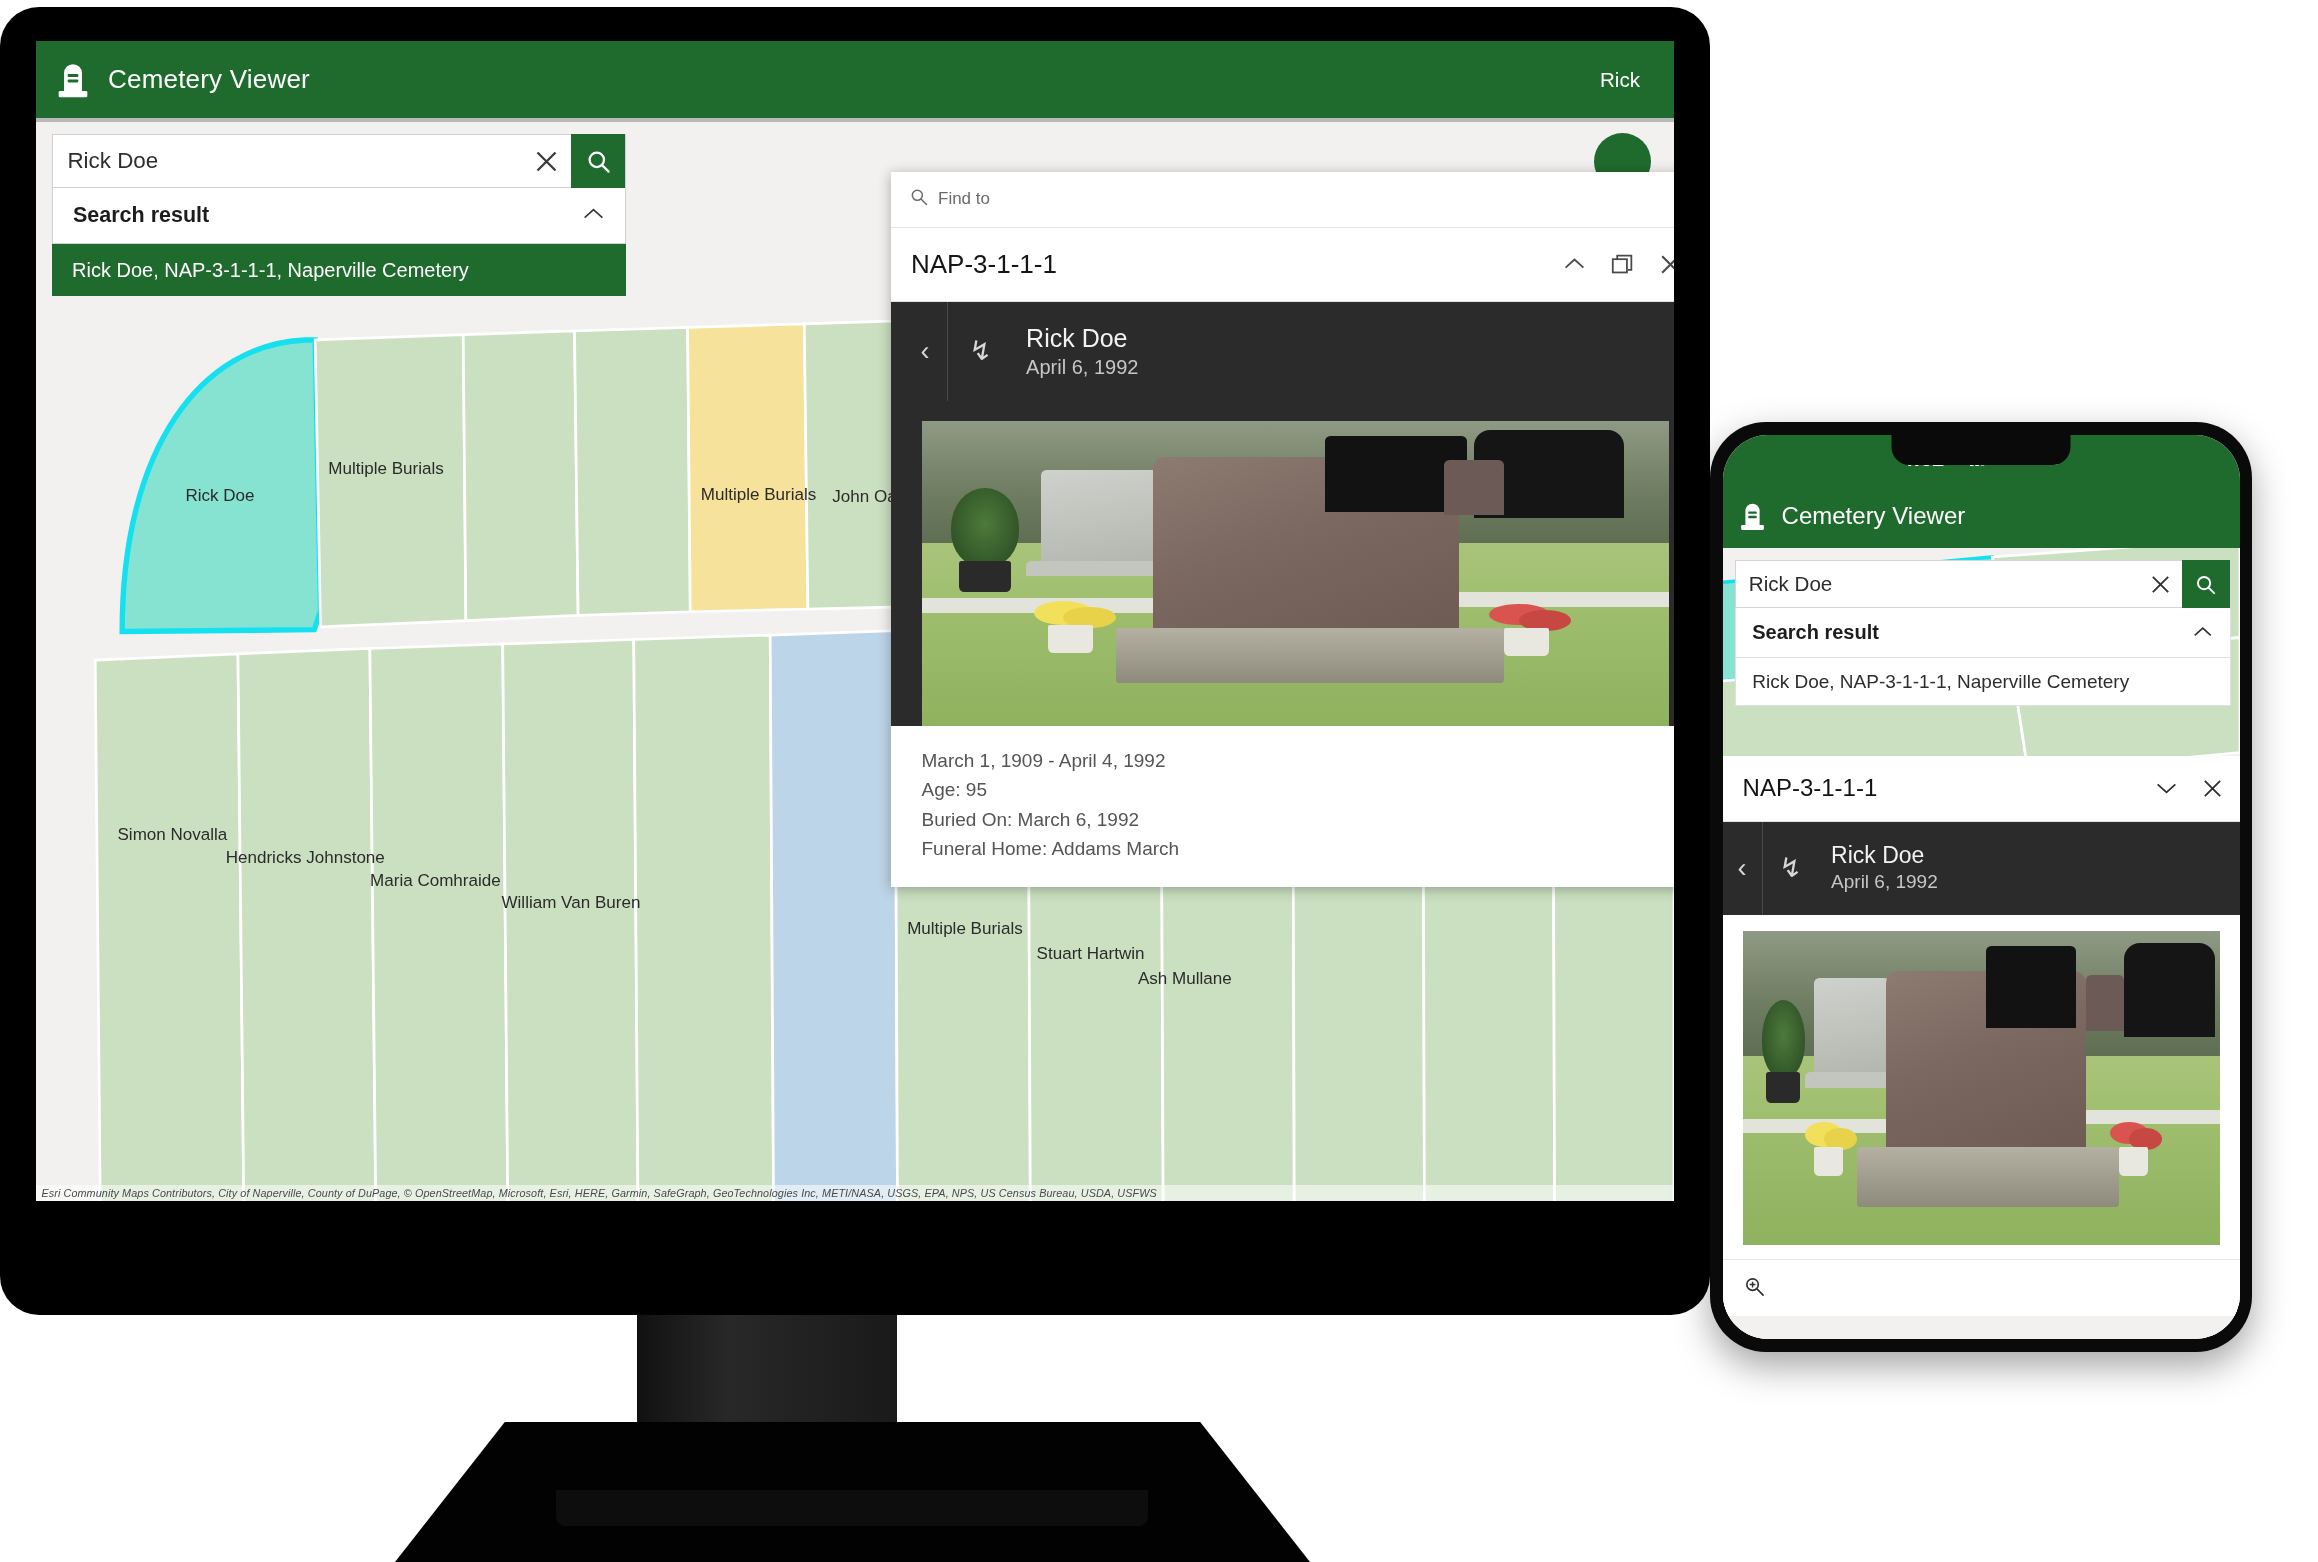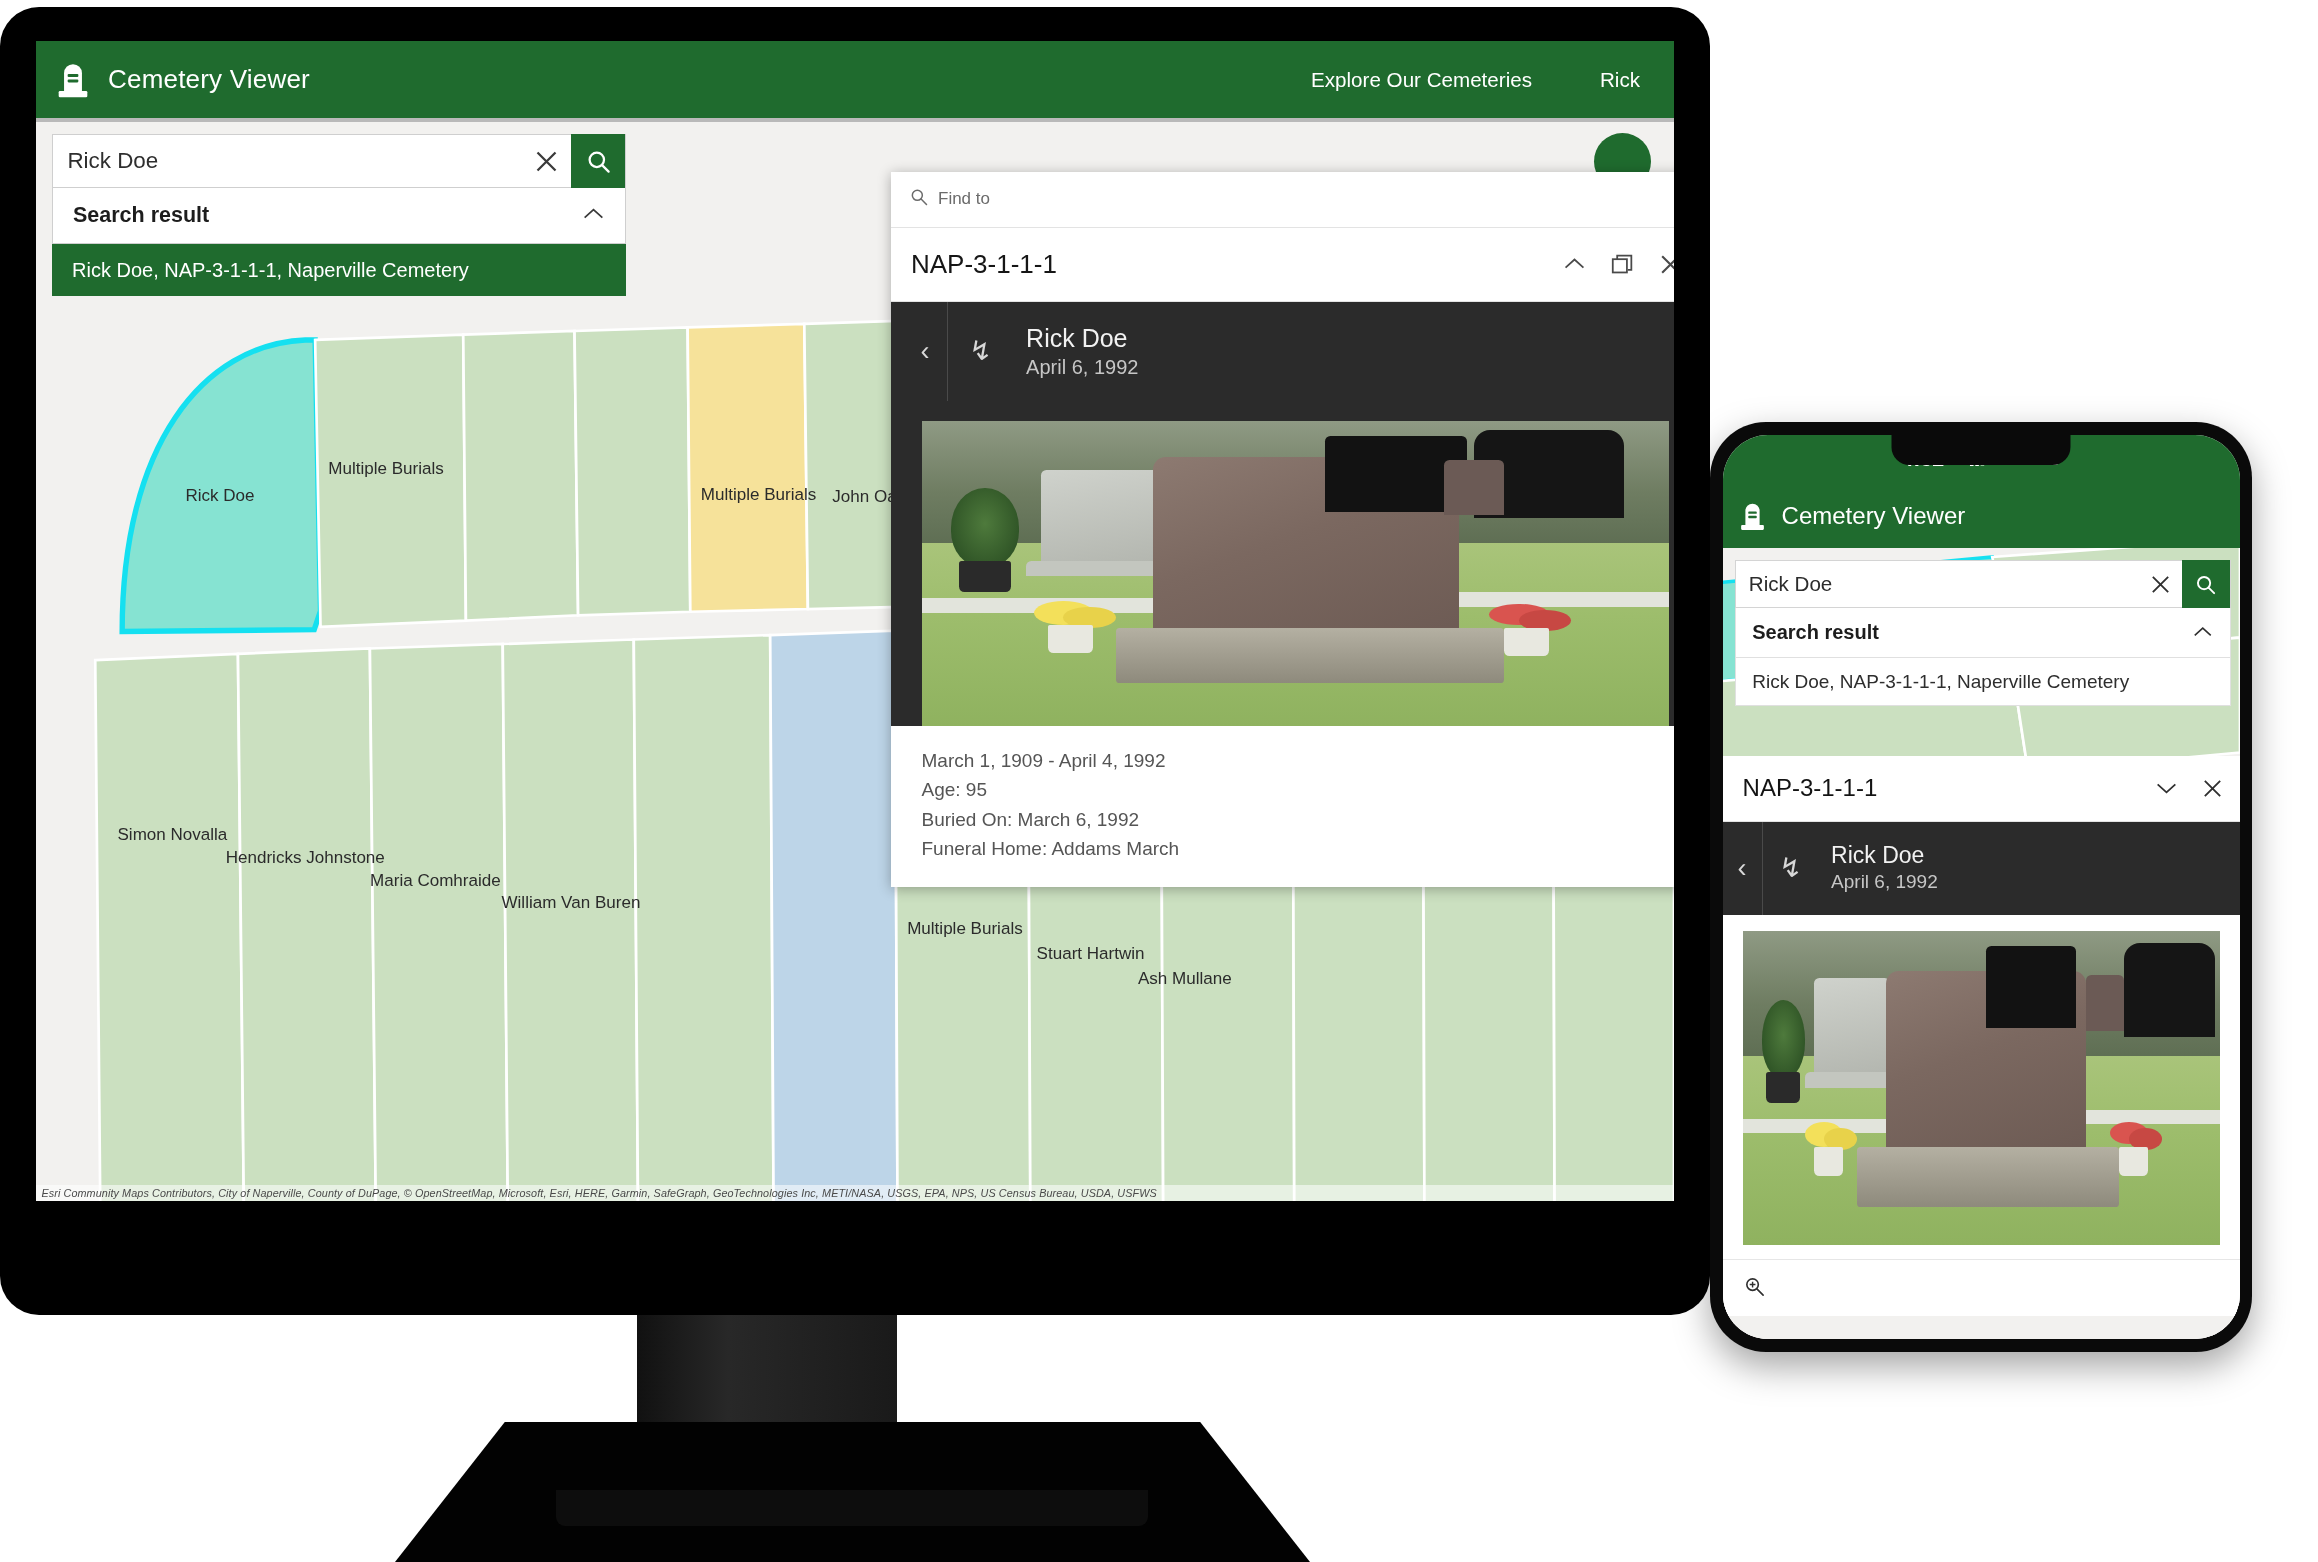--- a/index.html
+++ b/index.html
@@ -240,23 +240,20 @@
               <path d="M9 18a10 10 0 0 1 20 0v20H9z" fill="#ffffff"></path>
               <rect x="13" y="19" width="12" height="3.4" rx="1.2" fill="#1f6b2e"></rect>
               <rect x="13" y="25" width="12" height="3.4" rx="1.2" fill="#1f6b2e"></rect>
               <rect x="3" y="38" width="32" height="7" rx="1.5" fill="#ffffff"></rect>
             </svg>
           </span>
           <span class="brand-title">Cemetery Viewer</span>
         </div>
         <div class="nav-spacer"></div>
         <div class="nav">
-          <div class="nav-tab">
-            <span>Explore Our Cemeteries</span>
-          </div>
           <div class="nav-tab">
             <span>Rick</span>
           </div>
         </div>
       </div>
       <div class="header-edge"></div>
 
       <div class="map-area">
 
         <svg class="map-svg" viewBox="0 0 1825 1203" preserveAspectRatio="none">

